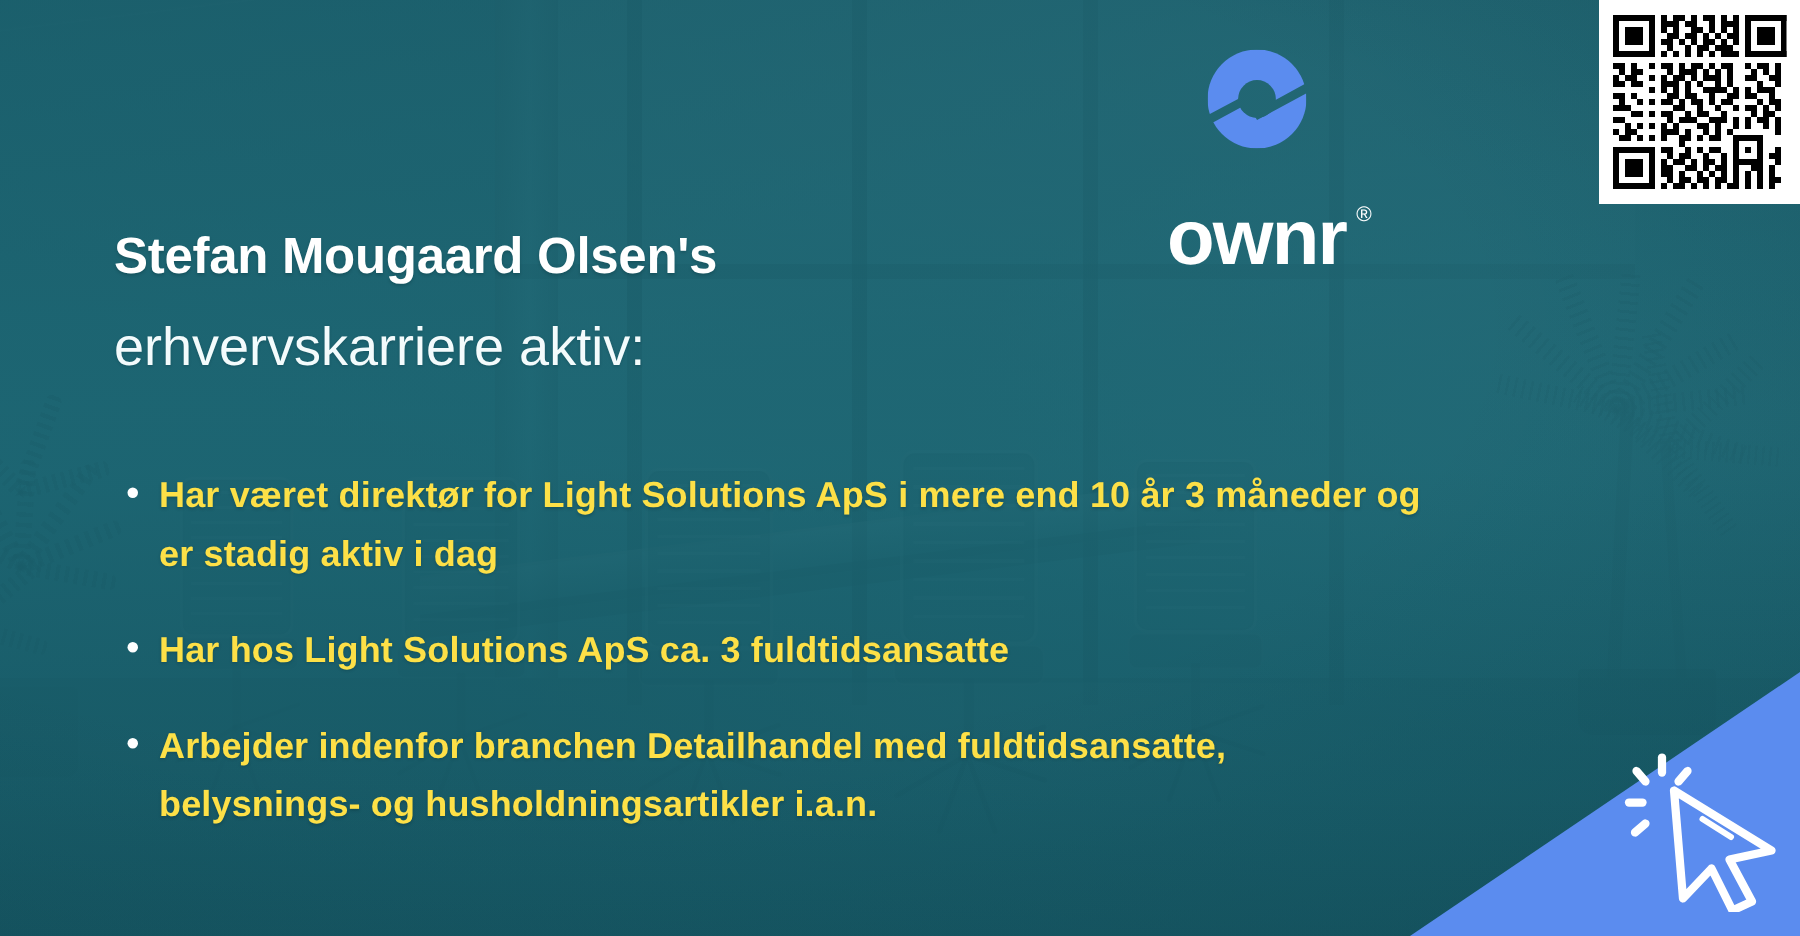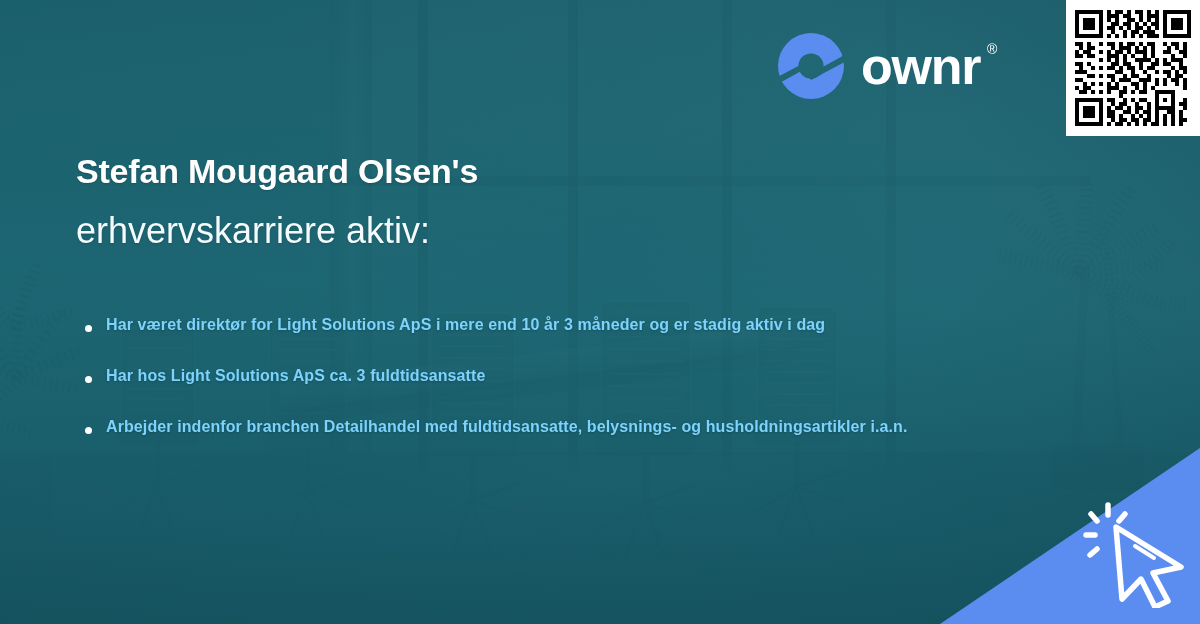--- a/index.html
+++ b/index.html
@@ -281,22 +281,22 @@
     position: absolute;
     left: 78px; top: 312px;
     width: 880px;
     margin: 0; padding: 0;
     list-style: none;
   }
   ul.facts li {
     position: relative;
     padding-left: 28px;
     margin-bottom: 25px;
-    color: #7dd3fc;
-    font-size: 16px;
+    color: #fde047;
+    font-size: 24px;
     font-weight: 700;
     line-height: 1.62;
     letter-spacing: .1px;
     text-shadow: 0 1px 2px rgba(0,30,38,0.25);
   }
   ul.facts li:last-child { margin-bottom: 0; }
   ul.facts li::before {
     content: "";
     position: absolute;
     left: 7px; top: 13px;
@@ -304,21 +304,22 @@
     border-radius: 50%;
     background: #ffffff;
   }
 
   
   .logo {
     position: absolute;
     left: 778px; top: 33px;
     display: flex;
     align-items: center;
-    gap: 17px;
+    gap: 34px;
+    flex-direction: column;
   }
   .logo-mark { width: 66px; height: 66px; display: block; }
   .logo-word {
     color: #ffffff;
     font-size: 52px;
     font-weight: 700;
     letter-spacing: -1.2px;
     line-height: 1;
     position: relative;
   }

